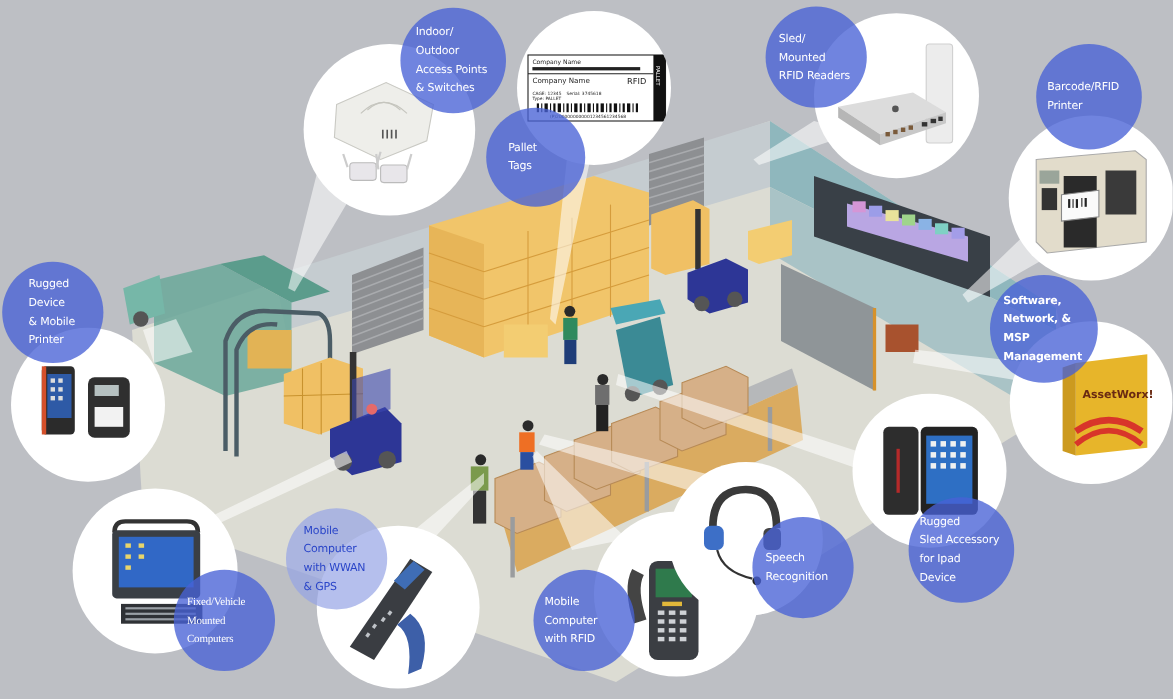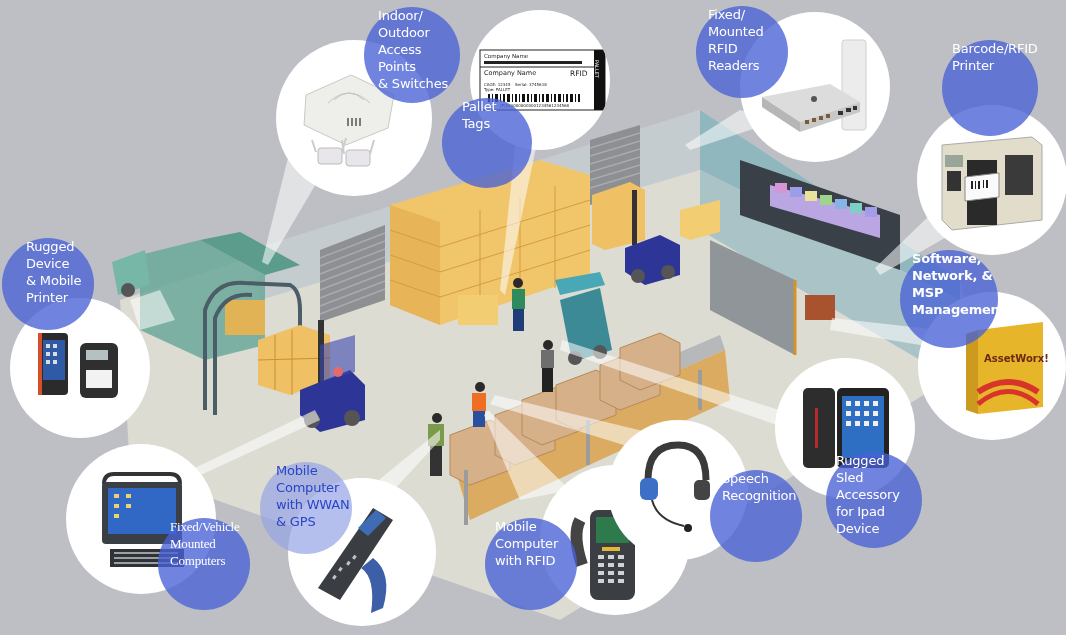--- a/index.html
+++ b/index.html
@@ -12,22 +12,22 @@
   #scene { position: absolute; left: 0; top: 0; width: 1066px; height: 635px; }
   .bubble {
     position: absolute; border-radius: 50%; background: #ffffff;
     overflow: hidden;
     text-decoration: underline;
   }
   .bubble svg { position: absolute; left: 0; top: 0; width: 100%; height: 100%; }
   .label {
     position: absolute; border-radius: 50%;
     background: rgba(72, 98, 214, 0.78);
-    color: #ffffff; font-size: 13px; line-height: 17px;
-    display: flex; align-items: flex-start; justify-content: flex-start;
+    color: #ffffff; font-size: 10px; line-height: 17px;
+    display: flex; align-items: center; justify-content: flex-start;
     box-sizing: border-box; padding-left: 14px; white-space: pre-line;
     letter-spacing: -0.2px;
   }
   .label.light-text { background: rgba(150, 164, 230, 0.70); color: #2a45c8; }
   .label span { display: block; }
 </style>
 </head>
 <body>
 
 <svg id="scene" viewBox="0 0 1066 635" xmlns="http://www.w3.org/2000/svg">
@@ -425,21 +425,21 @@
   <span>Indoor/
 Outdoor
 Access Points
 &amp; Switches</span>
 </div>
 <div class="label" style="left:442px;top:98px;width:90px;height:90px;padding-left:20px;">
   <span>Pallet
 Tags</span>
 </div>
 <div class="label" style="left:696px;top:6px;width:92px;height:92px;padding-left:12px;">
-  <span>Fixed/
+  <span>Sled/
 Mounted
 RFID Readers</span>
 </div>
 <div class="label" style="left:942px;top:40px;width:96px;height:96px;padding-left:10px;">
   <span>Barcode/RFID
 Printer</span>
 </div>
 <div class="label" style="left:2px;top:238px;width:92px;height:92px;padding-left:24px;">
   <span>Rugged
 Device
@@ -461,21 +461,21 @@
   <span>Mobile
 Computer
 with WWAN
 &amp; GPS</span>
 </div>
 <div class="label" style="left:485px;top:518px;width:92px;height:92px;padding-left:10px;">
   <span>Mobile
 Computer
 with RFID</span>
 </div>
-<div class="label" style="left:710px;top:470px;width:92px;height:92px;padding-left:12px;">
+<div class="label" style="left:684px;top:470px;width:92px;height:92px;padding-left:12px;">
   <span>Speech
 Recognition</span>
 </div>
 <div class="label" style="left:826px;top:452px;width:96px;height:96px;padding-left:10px;">
   <span>Rugged
 Sled Accessory
 for Ipad
     Device</span>
 </div>
 

